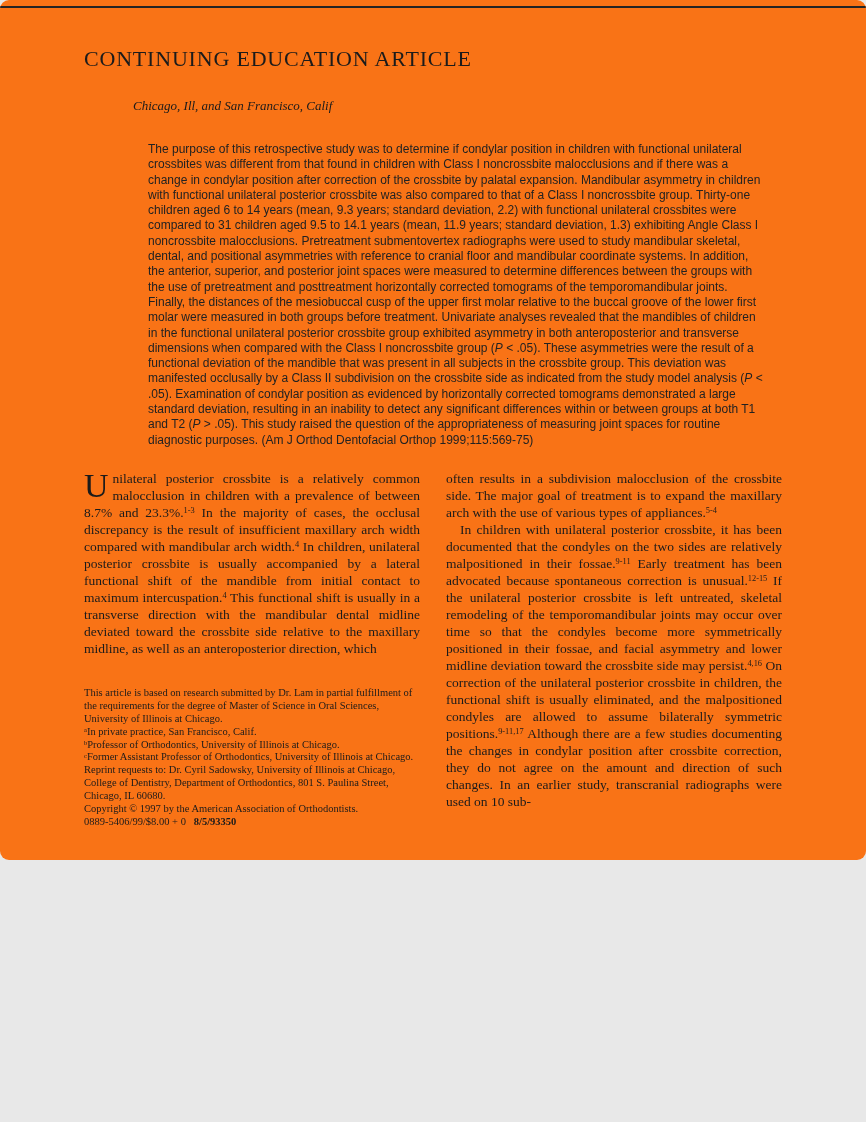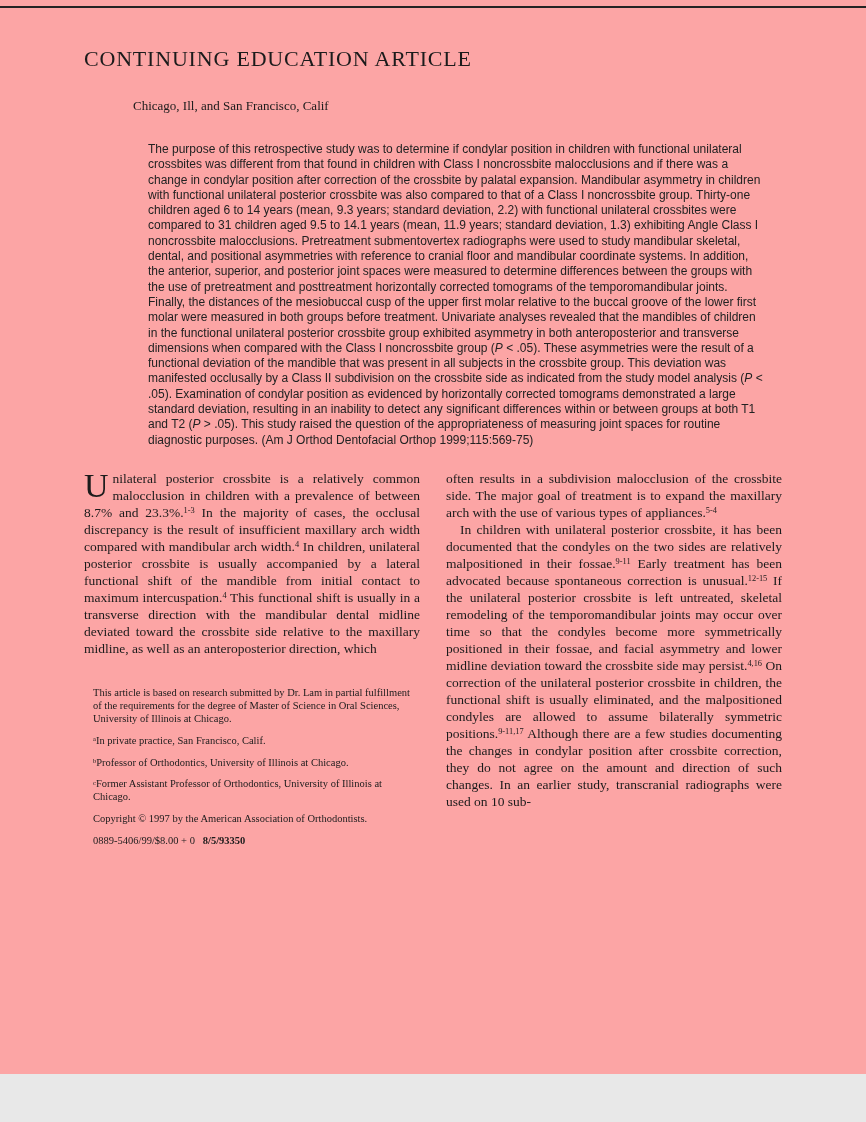--- a/index.html
+++ b/index.html
@@ -1,24 +1,25 @@
 <!DOCTYPE html>
 <html><head>
 <meta charset="utf-8">
 <style>
   html, body { margin: 0; padding: 0; background: #e8e8e8; }
   .page {
     position: relative;
     width: 866px;
-    height: 1074px;
+    height: 860px;
     margin: 0 auto;
-    background: #fca5a5;
+    background: #f97316;
     color: #1b1b1b;
     font-family: "Liberation Serif", serif;
     overflow: hidden;
+    border-radius: 9px;
   }
   .scan-top {
     position: absolute;
     top: 6px; left: 0;
     width: 100%; height: 2px;
     background: #242424;
   }
   .content {
     position: absolute;
     left: 84px; top: 46px;
@@ -47,20 +48,21 @@
     margin: 0 0 4px 0;
   }
   sup {
     font-size: 0.62em;
     line-height: 0;
     vertical-align: baseline;
     position: relative;
     top: -0.45em;
   }
   .affiliation {
+    font-style: italic;
     font-size: 13px;
     margin: 0 0 28px 0;
   }
   .abstract {
     font-family: "Liberation Sans", sans-serif;
     font-size: 12px;
     line-height: 15.3px;
     margin: 15px;
     color: #222;
   }
@@ -82,21 +84,21 @@
     font-size: 34px;
     line-height: 28px;
     padding: 2px 4px 0 0;
   }
   .footnotes {
     margin-top: 30px;
     font-size: 10.5px;
     line-height: 12.9px;
     text-align: left;
   }
-  .footnotes p { margin: 9px; }
+  .footnotes p { margin: 0; }
   .pageno {
     position: absolute;
     right: 84px;
     top: 1072px;
     font-weight: bold;
     font-size: 13.5px;
   }
 </style>
 </head>
 <body>
@@ -117,20 +119,21 @@
     <div class="columns">
 
       <div class="col">
         <p class="body-par"><span class="dropcap">U</span><span>nilateral posterior crossbite is a relatively common malocclusion in children with a prevalence of between 8.7% and 23.3%.<sup>1-3</sup> In the majority of cases, the occlusal discrepancy is the result of insufficient maxillary arch width compared with mandibular arch width.<sup>4</sup> In children, unilateral posterior crossbite is usually accompanied by a lateral functional shift of the mandible from initial contact to maximum intercuspation.<sup>4</sup> This functional shift is usually in a transverse direction with the mandibular dental midline deviated toward the crossbite side relative to the maxillary midline, as well as an anteroposterior direction, which</span></p>
 
         <div class="footnotes">
           <p>This article is based on research submitted by Dr. Lam in partial fulfillment of the requirements for the degree of Master of Science in Oral Sciences, University of Illinois at Chicago.</p>
           <p><sup>a</sup>In private practice, San Francisco, Calif.</p>
           <p><sup>b</sup>Professor of Orthodontics, University of Illinois at Chicago.</p>
           <p><sup>c</sup>Former Assistant Professor of Orthodontics, University of Illinois at Chicago.</p>
+          <p>Reprint requests to: Dr. Cyril Sadowsky, University of Illinois at Chicago, College of Dentistry, Department of Orthodontics, 801 S. Paulina Street, Chicago, IL 60680.</p>
           <p>Copyright © 1997 by the American Association of Orthodontists.</p>
           <p>0889-5406/99/$8.00 + 0&nbsp;&nbsp;&nbsp;<b>8/5/93350</b></p>
         </div>
       </div>
 
       <div class="col">
         <p class="body-par">often results in a subdivision malocclusion of the crossbite side. The major goal of treatment is to expand the maxillary arch with the use of various types of appliances.<sup>5-4</sup></p>
         <p class="body-par par-indent">In children with unilateral posterior crossbite, it has been documented that the condyles on the two sides are relatively malpositioned in their fossae.<sup>9-11</sup> Early treatment has been advocated because spontaneous correction is unusual.<sup>12-15</sup> If the unilateral posterior crossbite is left untreated, skeletal remodeling of the temporomandibular joints may occur over time so that the condyles become more symmetrically positioned in their fossae, and facial asymmetry and lower midline deviation toward the crossbite side may persist.<sup>4,16</sup> On correction of the unilateral posterior crossbite in children, the functional shift is usually eliminated, and the malpositioned condyles are allowed to assume bilaterally symmetric positions.<sup>9-11,17</sup> Although there are a few studies documenting the changes in condylar position after crossbite correction, they do not agree on the amount and direction of such changes. In an earlier study, transcranial radiographs were used on 10 sub-</p>
       </div>
 

